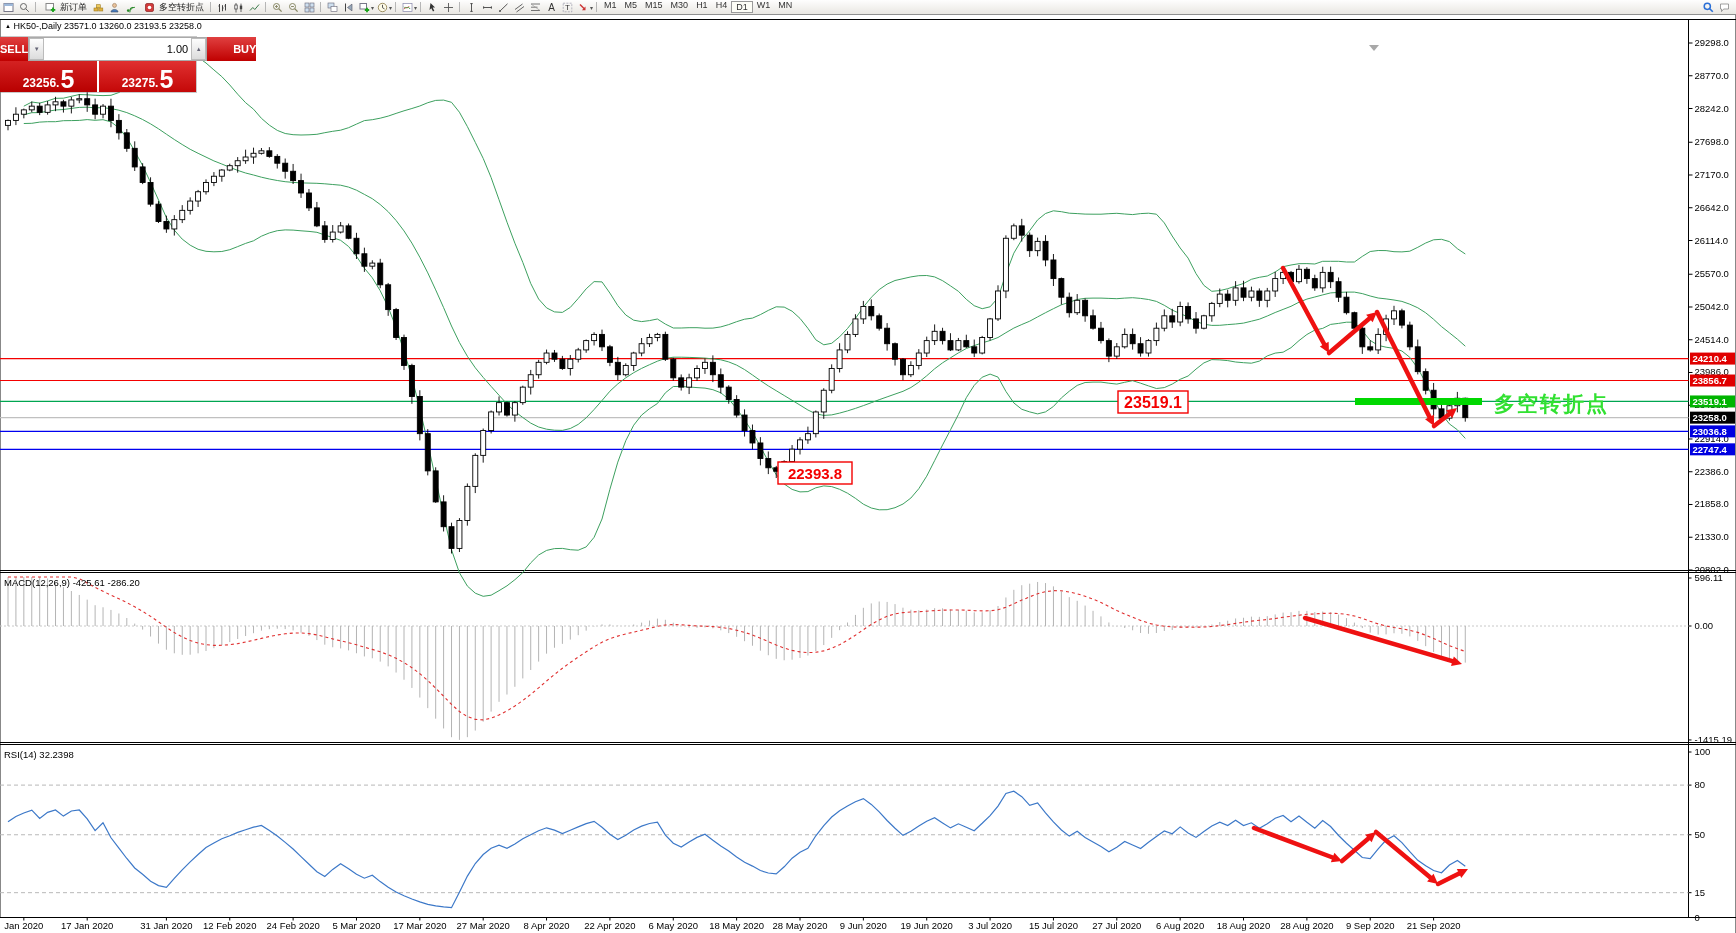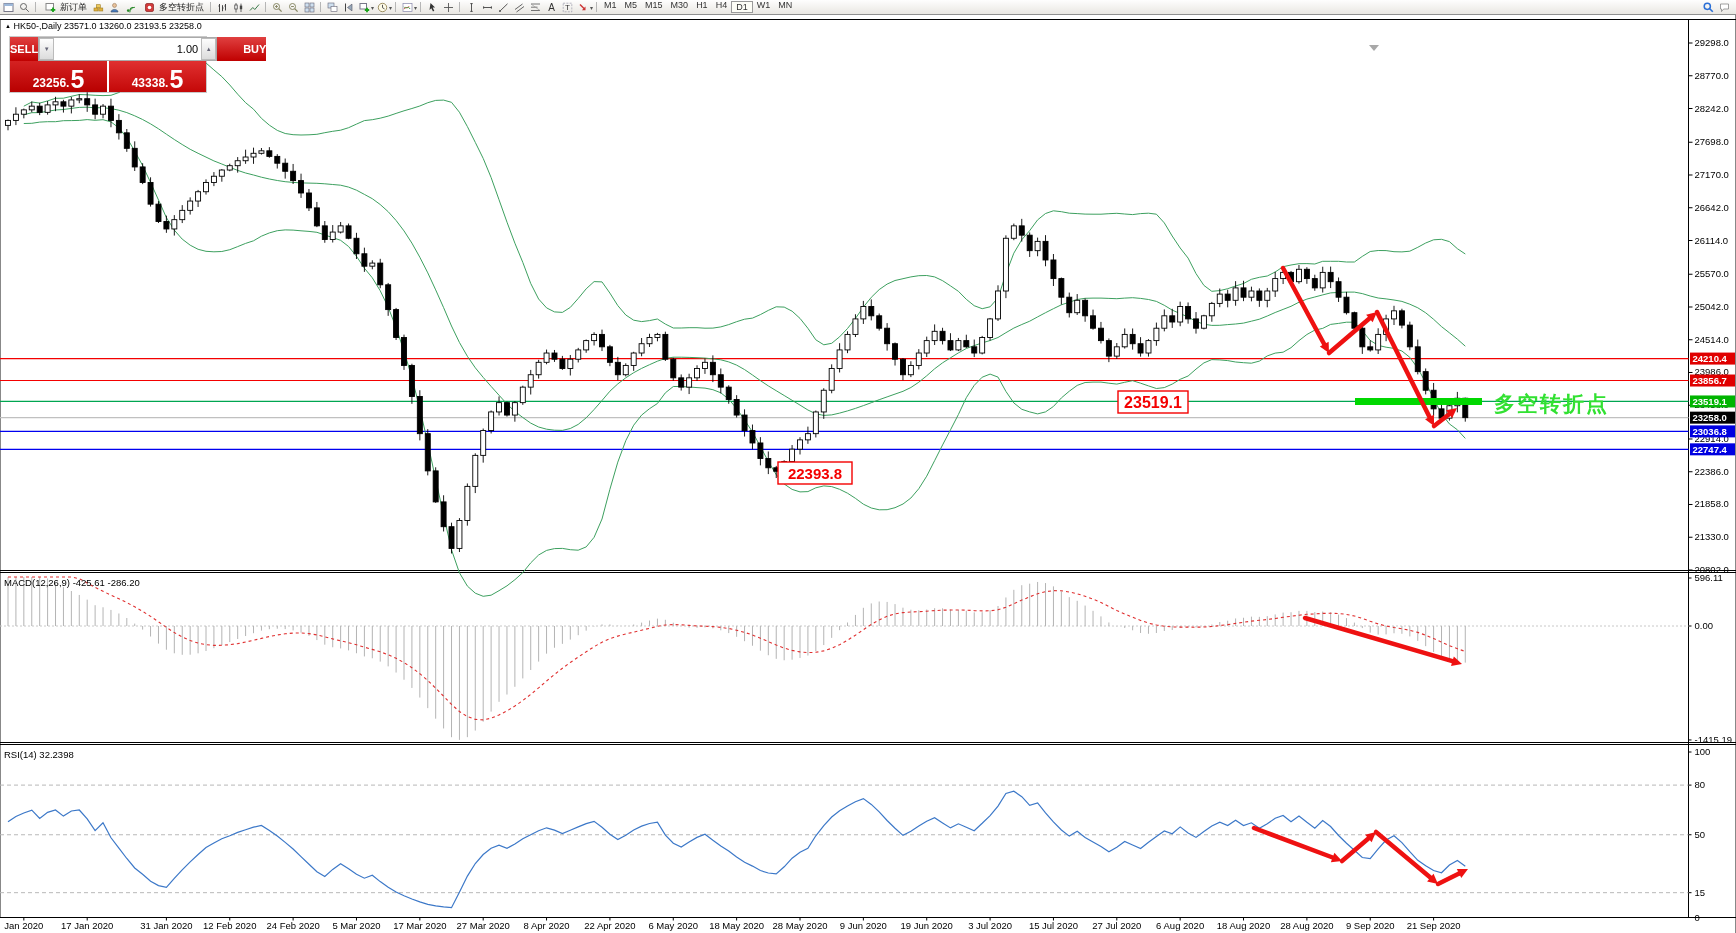--- a/index.html
+++ b/index.html
@@ -13,21 +13,21 @@
   .tb-btn{display:inline-flex;align-items:center;gap:2px;padding:0 3px;height:16px;}
   .tb-sep{width:1px;height:10px;background:#b6b6b6;margin:0 3px;}
   .tb-caret{font-size:6px;color:#555;margin-left:-1px;}
   .tf-btn{padding:0 4px;height:16px;line-height:12px;color:#333;font-size:9px;}
   .tf-btn.active{background:#fdfdf6;border:1px solid #9a9a9a;height:10px;line-height:10px;}
   #tb-right{margin-left:auto;display:flex;align-items:center;margin-right:4px;}
   
   #chart-title{position:absolute;left:5px;top:21px;font-size:9px;color:#000;z-index:20;}
   #chart-title .tri{font-size:6px;vertical-align:1px;}
   
-  #trade{position:absolute;left:10px;top:37px;width:196px;z-index:25;
+  #trade{position:absolute;left:0;top:37px;width:196px;z-index:25;
      box-shadow:0 0 0 1px rgba(120,120,120,.4);}
   #trade-top{display:flex;height:24px;}
   .tp-btn{color:#fff;font-weight:bold;font-size:11px;display:flex;align-items:center;justify-content:center;
      background:linear-gradient(#e04040,#c00000);}
   #sell-btn{width:45px;}
   #buy-btn{width:50px;padding-left:26px;}
   #vol-wrap{flex:1;display:flex;background:#6d28d9;border:1px solid #aaa;box-sizing:border-box;justify-content:space-between;}
   .spin{width:15px;background:linear-gradient(#fdfdfd,#dcdcdc);color:#667;font-size:6px;
      display:flex;align-items:center;justify-content:center;border:1px solid #bbb;box-sizing:border-box;}
   #vol-input{flex:1;border:none;outline:none;text-align:right;font-size:11px;padding-right:3px;min-width:0;
@@ -1013,18 +1013,18 @@
         <div class="spin">▲</div>
       </div>
       <div id="buy-btn" class="tp-btn">BUY</div>
     </div>
     <div id="trade-prices">
       <div class="px">
         <span class="small">23256.</span>
         <span class="big">5</span>
       </div>
       <div class="px">
-        <span class="small">43338.</span>
+        <span class="small">23275.</span>
         <span class="big">5</span>
       </div>
     </div>
   </div>
 </div>
 
 </body></html>

